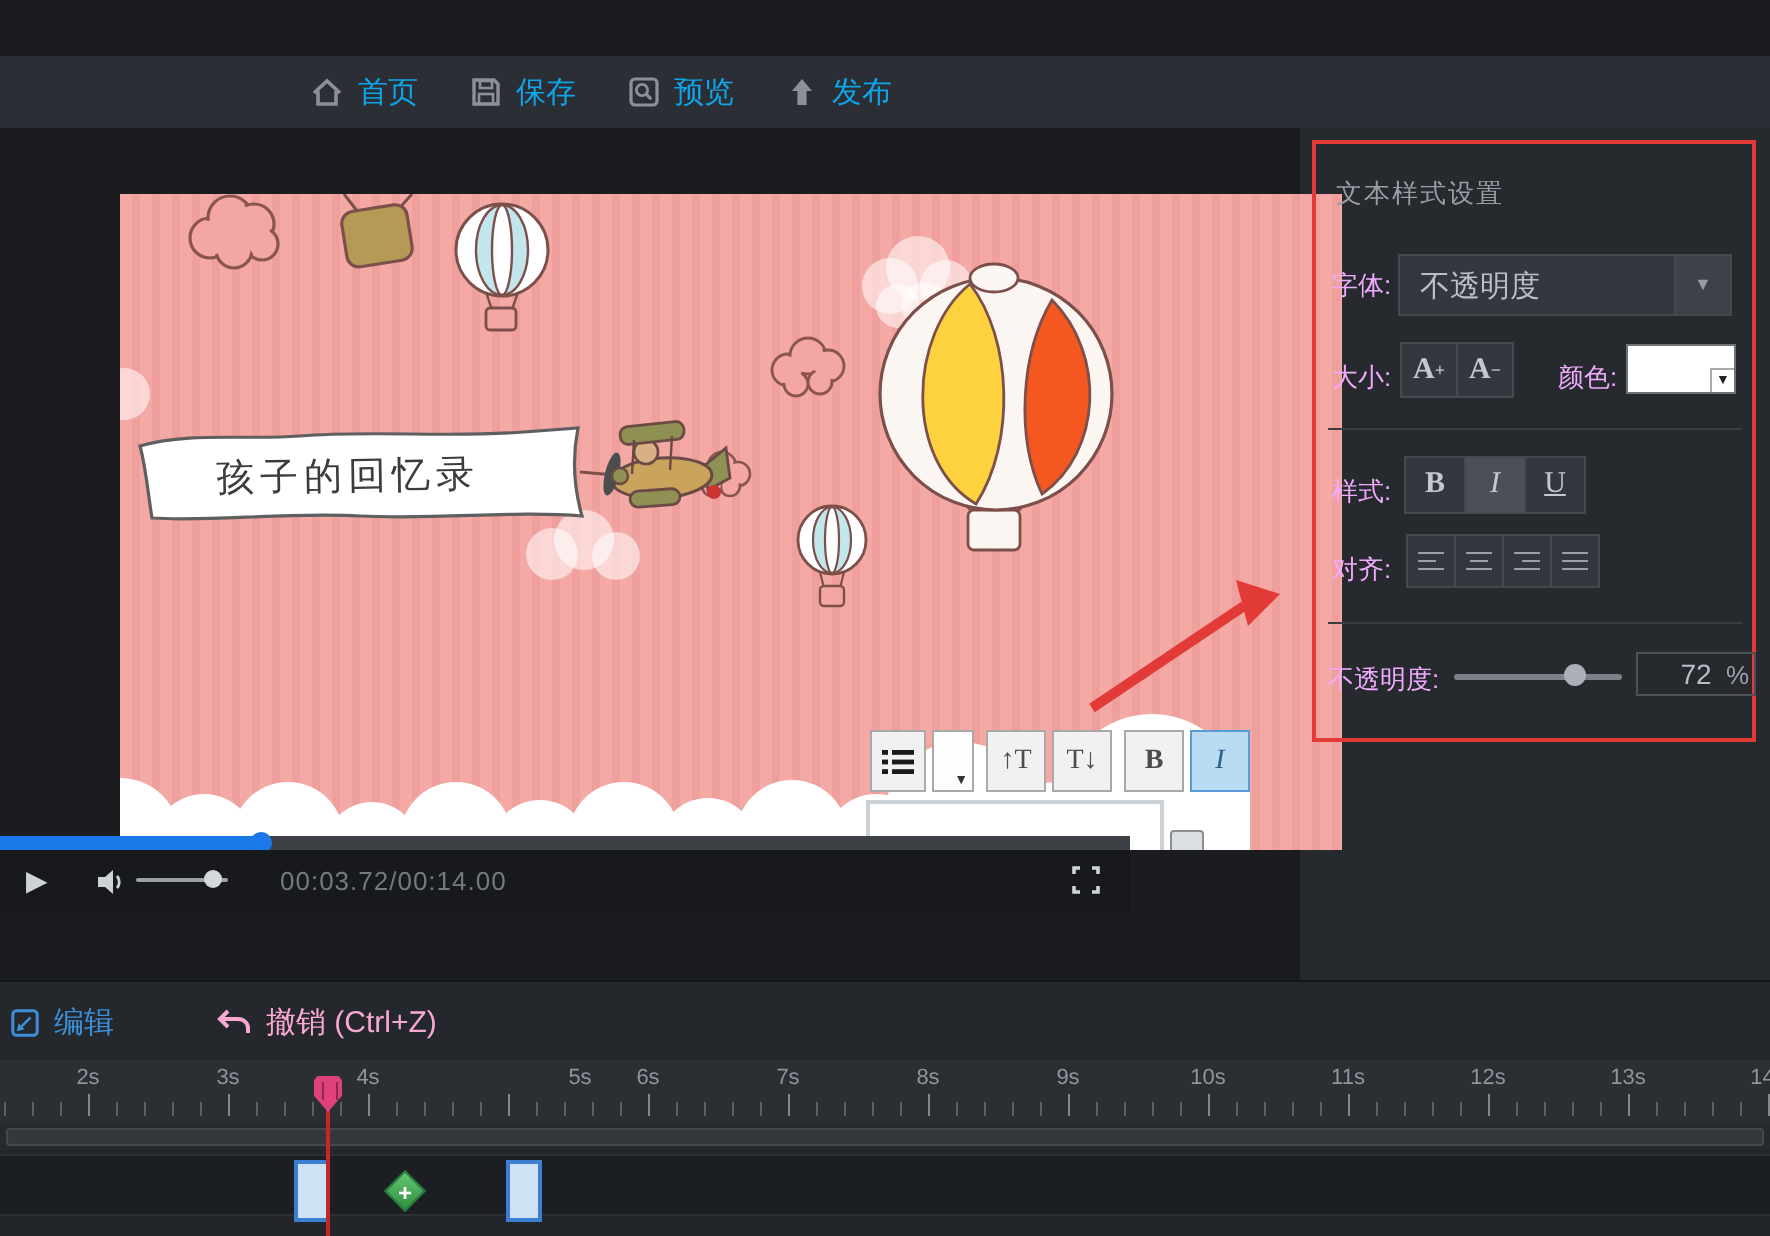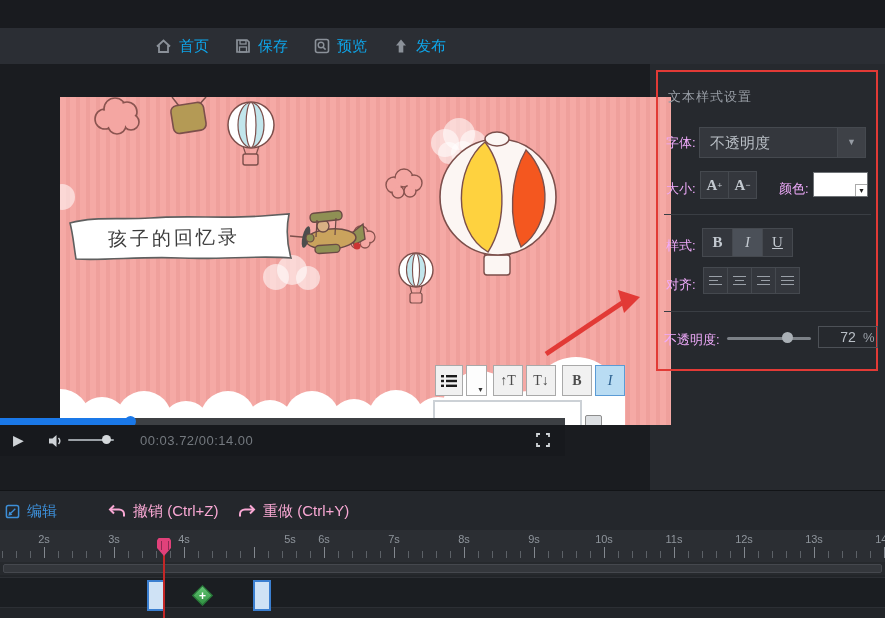--- a/index.html
+++ b/index.html
@@ -428,29 +428,20 @@
           <path d="M5 11 L11 5 M4.5 11.5 L6.5 11 L5 9.5 Z" fill="currentColor" stroke="currentColor" stroke-width="1.4"></path>
         </svg>
       <span>编辑</span>
     </div>
     <div class="eb-item eb-gray" style="left:108px">
       <svg width="18" height="14" viewBox="0 0 18 14">
           <path d="M6 1.5 L2 5.5 L6 9.5" fill="none" stroke="currentColor" stroke-width="2"></path>
           <path d="M2 5.5 H11 a5 4.5 0 0 1 5 4.5 v2.5" fill="none" stroke="currentColor" stroke-width="2"></path>
         </svg>
       <span>撤销 (Ctrl+Z)</span>
-    </div>
-    <div class="eb-item eb-gray" style="left:238px">
-      <svg width="18" height="14" viewBox="0 0 18 14">
-          <g transform="scale(-1,1) translate(-18,0)">
-            <path d="M6 1.5 L2 5.5 L6 9.5" fill="none" stroke="currentColor" stroke-width="2"></path>
-            <path d="M2 5.5 H11 a5 4.5 0 0 1 5 4.5 v2.5" fill="none" stroke="currentColor" stroke-width="2"></path>
-          </g>
-        </svg>
-      <span>重做 (Ctrl+Y)</span>
     </div>
   </div>
 
   <div class="abs ruler">
     <div class="minor-ticks"></div>
   <span class="tick-label" style="left: 32px;">2s</span>
       <i class="tick-major" style="left: 44px;"></i>
       <span class="tick-label" style="left: 102px;">3s</span>
       <i class="tick-major" style="left: 114px;"></i>
       <span class="tick-label" style="left: 172px;">4s</span>

